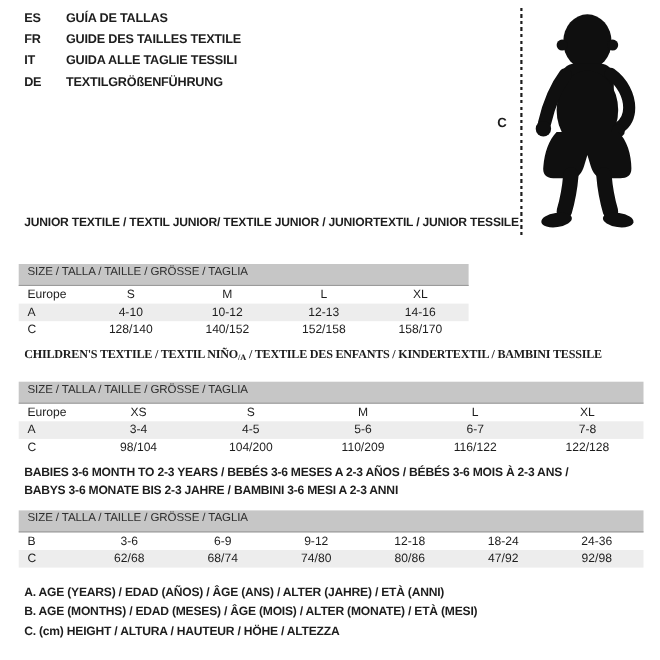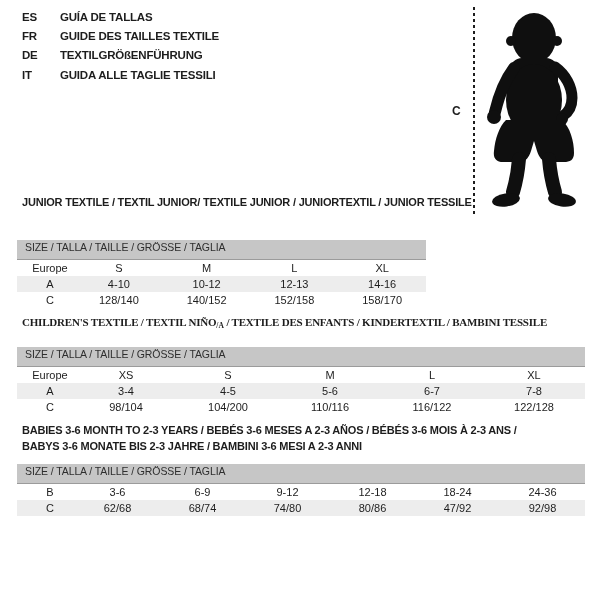--- a/index.html
+++ b/index.html
@@ -45,21 +45,21 @@
   .st-babies { top: 464px; width: 568px; }
   .size-bar {
     height: 20px; line-height: 15px; background: #c6c6c6;
     border-bottom: 1px solid #9b9b9b; padding-left: 8px;
     font-size: 10.5px; color: #2e2e2e; letter-spacing: -0.1px;
   }
   .trow { display: grid; height: 16px; line-height: 16px; }
   .cols5 { grid-template-columns: 58px repeat(4, 1fr); }
   .cols6 { grid-template-columns: 58px repeat(5, 1fr); }
   .cols7 { grid-template-columns: 58px repeat(6, 1fr); }
-  .trow .lbl { padding-left: 8px; text-align: center; }
+  .trow .lbl { padding-left: 8px; text-align: left; }
   .trow .val { text-align: center; }
   .shaded { background: #ededed; }
 
   
   .legend { position: absolute; left: 22px; top: 531px; }
   .legend-line { font-weight: bold; font-size: 11px; line-height: 17.4px; letter-spacing: -0.2px; white-space: nowrap; }
 </style>
 </head>
 <body>
 
@@ -68,26 +68,26 @@
   <div class="lang-block">
     <div class="lang-line">
       <span class="lang-code">ES</span>
       <span class="lang-title">GUÍA DE TALLAS</span>
     </div>
     <div class="lang-line">
       <span class="lang-code">FR</span>
       <span class="lang-title">GUIDE DES TAILLES TEXTILE</span>
     </div>
     <div class="lang-line">
+      <span class="lang-code">IT</span>
+      <span class="lang-title">GUIDA ALLE TAGLIE TESSILI</span>
+    </div>
+    <div class="lang-line">
       <span class="lang-code">DE</span>
       <span class="lang-title">TEXTILGRÖßENFÜHRUNG</span>
-    </div>
-    <div class="lang-line">
-      <span class="lang-code">IT</span>
-      <span class="lang-title">GUIDA ALLE TAGLIE TESSILI</span>
     </div>
   </div>
 
   <div class="figure">
     <div class="dotline"></div>
     <div class="height-label">C</div>
     <svg class="baby-svg" width="108" height="202" viewBox="0 0 108 202">
       <g fill="#0f0f0f" stroke="none">
 
         <ellipse cx="52" cy="28" rx="22" ry="25"></ellipse>
@@ -156,21 +156,21 @@
       <span class="val">3-4</span>
       <span class="val">4-5</span>
       <span class="val">5-6</span>
       <span class="val">6-7</span>
       <span class="val">7-8</span>
     </div>
     <div class="trow cols6">
       <span class="lbl">C</span>
       <span class="val">98/104</span>
       <span class="val">104/200</span>
-      <span class="val">110/116</span>
+      <span class="val">110/209</span>
       <span class="val">116/122</span>
       <span class="val">122/128</span>
     </div>
   </div>
 
   <div class="sec-title t-babies">
     <div>BABIES 3-6 MONTH TO 2-3 YEARS / BEBÉS 3-6 MESES A 2-3 AÑOS / BÉBÉS 3-6 MOIS À 2-3 ANS /</div>
     <div>BABYS 3-6 MONATE BIS 2-3 JAHRE / BAMBINI 3-6 MESI A 2-3 ANNI</div>
   </div>
   <div class="size-table st-babies">
@@ -188,14 +188,19 @@
       <span class="lbl">C</span>
       <span class="val">62/68</span>
       <span class="val">68/74</span>
       <span class="val">74/80</span>
       <span class="val">80/86</span>
       <span class="val">47/92</span>
       <span class="val">92/98</span>
     </div>
   </div>
 
+  <div class="legend">
+    <div class="legend-line">A. AGE (YEARS) / EDAD (AÑOS) / ÂGE (ANS) / ALTER (JAHRE) / ETÀ (ANNI)</div>
+    <div class="legend-line">B. AGE (MONTHS) / EDAD (MESES) / ÂGE (MOIS) / ALTER (MONATE) / ETÀ (MESI)</div>
+    <div class="legend-line">C. (cm) HEIGHT / ALTURA / HAUTEUR / HÖHE / ALTEZZA</div>
+  </div>
 
 </div>
 
 </body></html>

